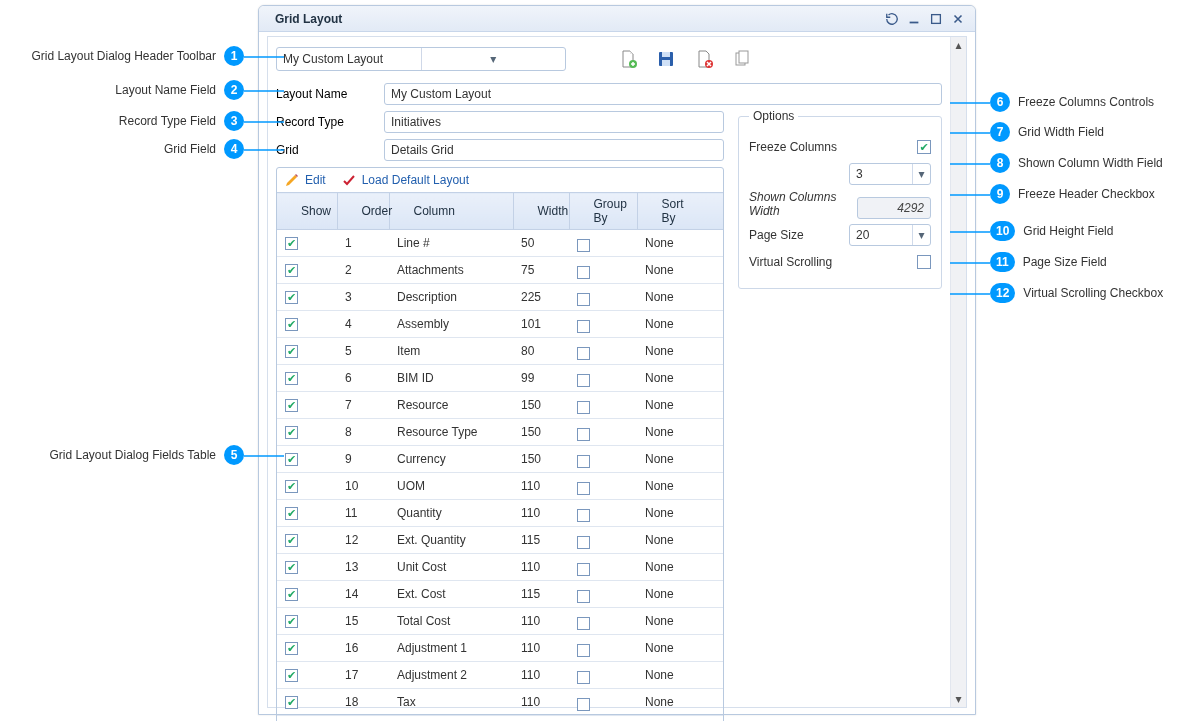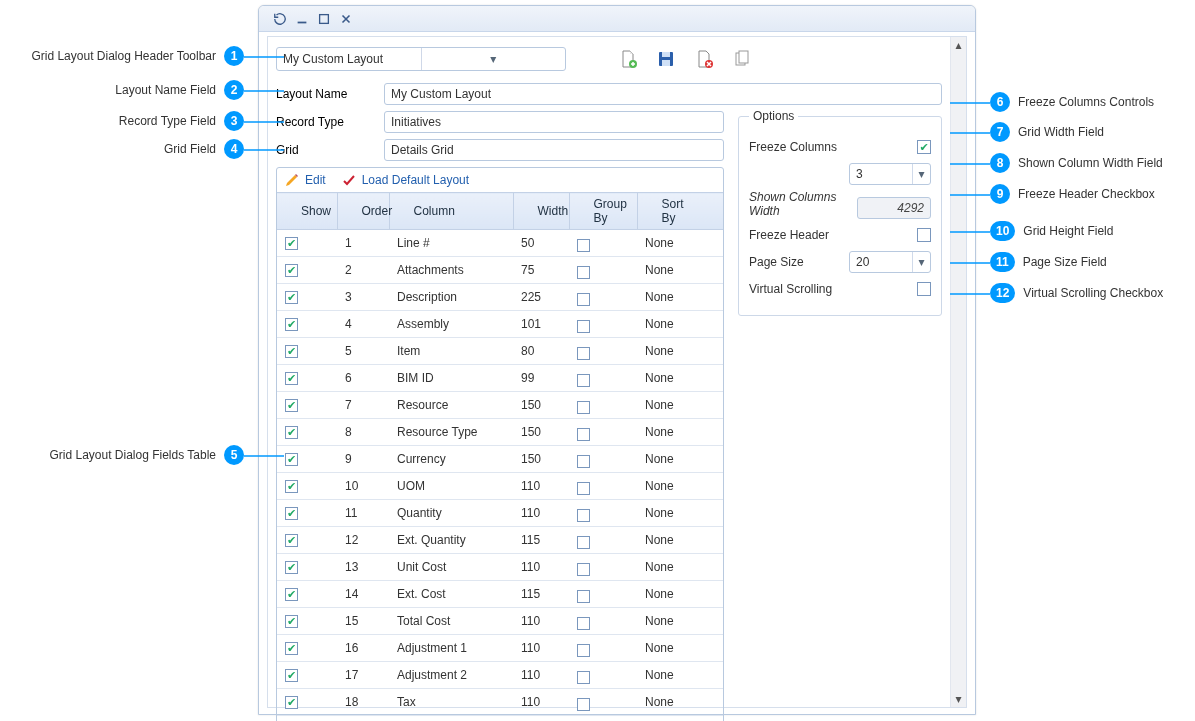--- a/index.html
+++ b/index.html
@@ -130,20 +130,21 @@
   }
   .ctext{ color:#333; white-space:nowrap;}
   svg.leader{position:absolute; overflow:visible; pointer-events:none;}
   svg.leader path{ stroke:#0099ff; stroke-width:1.4; fill:none;}
 </style>
 </head>
 <body>
 
 <div class="dialog">
   <div class="titlebar">
+    <span class="title">Grid Layout</span>
     <span class="tbtn">
         <svg viewBox="0 0 16 16">
           <path fill="none" stroke="#3a5a8a" stroke-width="1.5" d="M2 8a6 6 0 1 0 2-4.5M2 2v4h4"></path>
         </svg>
       </span>
     <span class="tbtn">
         <svg viewBox="0 0 16 16">
           <rect x="3" y="11" width="10" height="2" fill="#3a5a8a"></rect>
         </svg>
       </span>
@@ -503,26 +504,20 @@
             <div class="smallcombo">
               <span>3</span>
               <span class="carat">▾</span>
             </div>
           </div>
           <div class="optrow" style="height:auto; align-items:flex-end;font-style:italic;">
             <span class="olabel" style="line-height:1.2;">Shown Columns Width</span>
             <span class="numinput disabled">4292</span>
           </div>
           <div class="optrow">
-            <span class="olabel">Freeze Header</span>
-            <span class="chk">
-                <span class="tick" id="fh-chk"></span>
-              </span>
-          </div>
-          <div class="optrow">
             <span class="olabel">Page Size</span>
             <div class="smallcombo">
               <span>20</span>
               <span class="carat">▾</span>
             </div>
           </div>
           <div class="optrow">
             <span class="olabel">Virtual Scrolling</span>
             <span class="chk">
                 <span class="tick" id="vs-chk"></span>

